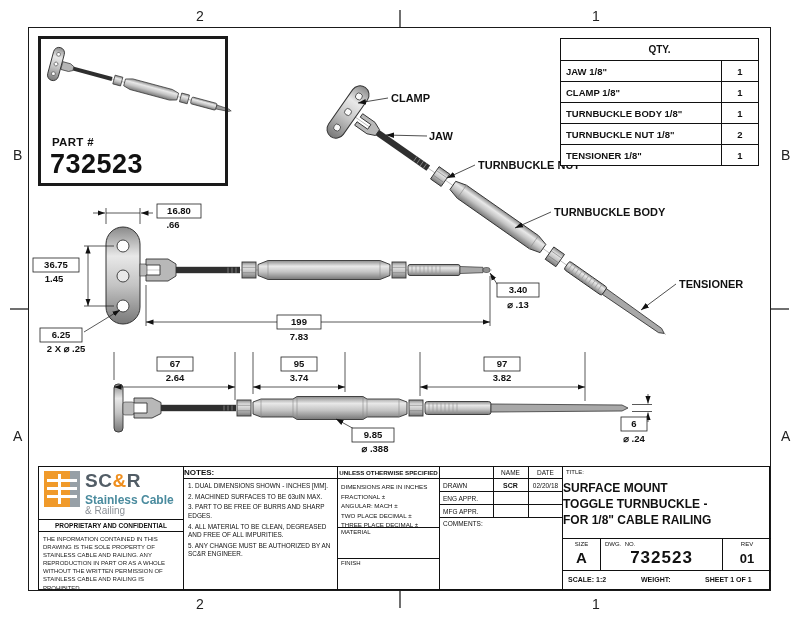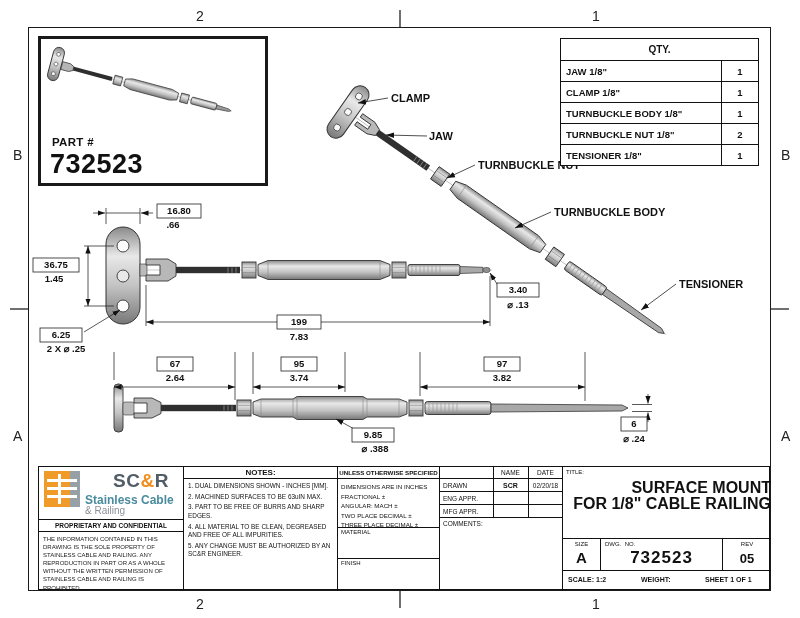--- a/index.html
+++ b/index.html
@@ -2,21 +2,21 @@
 <html><head>
 <meta charset="utf-8">
 <style>
   * { margin:0; padding:0; box-sizing:border-box; }
   html,body { background:#ffffff; }
   body { font-family:"Liberation Sans", sans-serif; color:#111; }
   #sheet { position:relative; width:800px; height:618px; background:#fff; overflow:hidden; }
   .zone { position:absolute; font-size:14px; color:#222; }
   #border { position:absolute; left:28px; top:27px; width:743px; height:564px; border:1.6px solid #1a1a1a; }
   #psvg { position:absolute; left:0; top:0; }
-  .partbox { position:absolute; left:38px; top:36px; width:230px; height:150px; border:3px solid #1a1a1a; }
+  .partbox { position:absolute; left:38px; top:36px; width:190px; height:150px; border:3px solid #1a1a1a; }
   .part-label { position:absolute; left:11px; top:97px; font-size:11.5px; font-weight:700; letter-spacing:.3px; }
   .part-num { position:absolute; left:9px; top:110px; font-size:27px; font-weight:700; letter-spacing:.5px; }
   .pieces { position:absolute; left:560px; top:38px; width:199px; background:#fff; border:1.6px solid #111; }
   .p-hdr, .p-row { display:flex; border-bottom:1px solid #111; }
   .p-row:last-child { border-bottom:none; }
   .p-hdr .c1 { width:161px; border-right:1px solid #111; font-size:11.5px; font-weight:700; padding:4px 5px; }
   .p-hdr .c2 { flex:1; font-size:10px; font-weight:700; text-align:center; padding:5px 2px; }
   .p-row .c1 { width:161px; border-right:1px solid #111; font-size:9.5px; font-weight:600; padding:4.5px 5px; }
   .p-row .c2 { flex:1; font-size:9.5px; font-weight:600; text-align:center; padding:4.5px 2px; }
   .tblock { position:absolute; left:38px; top:466px; width:732px; height:124px; border:1.5px solid #111; background:#fff; }
@@ -317,31 +317,31 @@
   <div class="tblock">
 
     <div class="cell" style="left:0;top:0;width:145px;height:100%;border-right:1px solid #111;">
       <div style="position:absolute;left:5px;top:4px;width:36px;height:36px;background:#f09a2a;">
         <div style="position:absolute;right:0;top:0;width:10px;height:100%;background:#97a0a7;"></div>
         <div style="position:absolute;left:3px;top:8px;width:30px;height:3px;background:#fff;"></div>
         <div style="position:absolute;left:3px;top:16px;width:30px;height:3px;background:#fff;"></div>
         <div style="position:absolute;left:3px;top:24px;width:30px;height:3px;background:#fff;"></div>
         <div style="position:absolute;left:14px;top:3px;width:3px;height:30px;background:#fff;"></div>
       </div>
-      <div style="position:absolute;left:46px;top:3px;font-size:19px;font-weight:800;letter-spacing:.5px;color:#525d66;margin-left:28px;">
+      <div style="position:absolute;left:46px;top:3px;font-size:19px;font-weight:800;letter-spacing:.5px;color:#525d66;">
         <span>SC</span><span style="color:#ef8f1f;">&amp;</span><span>R</span>
       </div>
       <div style="position:absolute;left:46px;top:26px;font-size:12px;font-weight:700;color:#4a8b9e;">Stainless Cable</div>
       <div style="position:absolute;left:46px;top:38px;font-size:10px;color:#8b9096;">&amp; Railing</div>
       <div style="position:absolute;left:0;top:52px;width:100%;height:13px;border-top:1px solid #111;border-bottom:1px solid #111;text-align:center;line-height:12px;font-size:6.5px;font-weight:700;">PROPRIETARY AND CONFIDENTIAL</div>
       <div style="position:absolute;left:0;top:66px;width:100%;padding:2px 4px;font-size:6px;line-height:1.35;color:#222;">THE INFORMATION CONTAINED IN THIS DRAWING IS THE SOLE PROPERTY OF STAINLESS CABLE AND RAILING. ANY REPRODUCTION IN PART OR AS A WHOLE WITHOUT THE WRITTEN PERMISSION OF STAINLESS CABLE AND RAILING IS PROHIBITED.</div>
     </div>
 
     <div class="cell" style="left:145px;top:0;width:154px;height:100%;border-right:1px solid #111;">
-      <div style="height:12px;border-bottom:1px solid #111;text-align:center;font-size:8px;font-weight:700;line-height:12px;">NOTES:</div>
+      <div style="height:12px;border-bottom:1px solid #111;font-size:8px;font-weight:700;line-height:12px;">NOTES:</div>
       <div style="padding:3px 4px;font-size:6.4px;line-height:1.35;">
         <div style="margin-bottom:2px;">1. DUAL DIMENSIONS SHOWN - INCHES [MM].</div>
         <div style="margin-bottom:2px;">2. MACHINED SURFACES TO BE 63uIN MAX.</div>
         <div style="margin-bottom:2px;">3. PART TO BE FREE OF BURRS AND SHARP EDGES.</div>
         <div style="margin-bottom:2px;">4. ALL MATERIAL TO BE CLEAN, DEGREASED AND FREE OF ALL IMPURITIES.</div>
         <div>5. ANY CHANGE MUST BE AUTHORIZED BY AN SC&amp;R ENGINEER.</div>
       </div>
     </div>
 
     <div class="cell" style="left:299px;top:0;width:102px;height:100%;border-right:1px solid #111;">
@@ -379,36 +379,37 @@
       <div style="position:absolute;left:0;top:38px;width:100%;height:13px;border-bottom:1px solid #111;">
         <span style="position:absolute;left:3px;font-size:6.5px;line-height:13px;">MFG APPR.</span>
       </div>
       <div style="position:absolute;left:0;top:51px;width:100%;bottom:0;">
         <span style="display:block;padding:2px 3px;font-size:6.5px;">COMMENTS:</span>
       </div>
     </div>
 
     <div class="cell" style="left:524px;top:0;width:208px;height:100%;">
       <span style="position:absolute;left:3px;top:2px;font-size:6px;">TITLE:</span>
-      <div style="position:absolute;left:0;top:13px;width:100%;text-align:right;font-size:16px;font-weight:700;line-height:16px;">
+      <div style="position:absolute;left:0;top:13px;width:100%;text-align:left;font-size:12px;font-weight:700;line-height:16px;">
         <div>SURFACE MOUNT</div>
+        <div>TOGGLE TURNBUCKLE -</div>
         <div>FOR 1/8" CABLE RAILING</div>
       </div>
       <div style="position:absolute;left:0;top:71px;width:100%;height:32px;border-top:1px solid #111;">
         <div style="position:absolute;left:0;top:0;width:38px;height:100%;border-right:1px solid #111;">
           <span style="position:absolute;left:0;top:2px;width:100%;text-align:center;font-size:6px;">SIZE</span>
           <span style="position:absolute;left:0;top:10px;width:100%;text-align:center;font-size:15px;font-weight:700;">A</span>
         </div>
         <div style="position:absolute;left:38px;top:0;width:122px;height:100%;border-right:1px solid #111;">
           <span style="position:absolute;left:4px;top:2px;font-size:6px;white-space:pre;">DWG.  NO.</span>
           <span style="position:absolute;left:0;top:9px;width:100%;text-align:center;font-size:17px;font-weight:700;letter-spacing:1px;">732523</span>
         </div>
         <div style="position:absolute;left:160px;top:0;right:0;height:100%;">
           <span style="position:absolute;left:0;top:2px;width:100%;text-align:center;font-size:6px;">REV</span>
-          <span style="position:absolute;left:0;top:12px;width:100%;text-align:center;font-size:13px;font-weight:700;">05</span>
+          <span style="position:absolute;left:0;top:12px;width:100%;text-align:center;font-size:13px;font-weight:700;">01</span>
         </div>
       </div>
       <div style="position:absolute;left:0;top:103px;width:100%;height:18px;border-top:1px solid #111;">
         <span style="position:absolute;left:5px;top:5px;font-size:7px;font-weight:600;">SCALE: 1:2</span>
         <span style="position:absolute;left:78px;top:5px;font-size:7px;font-weight:600;">WEIGHT:</span>
         <span style="position:absolute;left:142px;top:5px;font-size:7px;font-weight:600;">SHEET 1 OF 1</span>
       </div>
     </div>
   </div>
 

